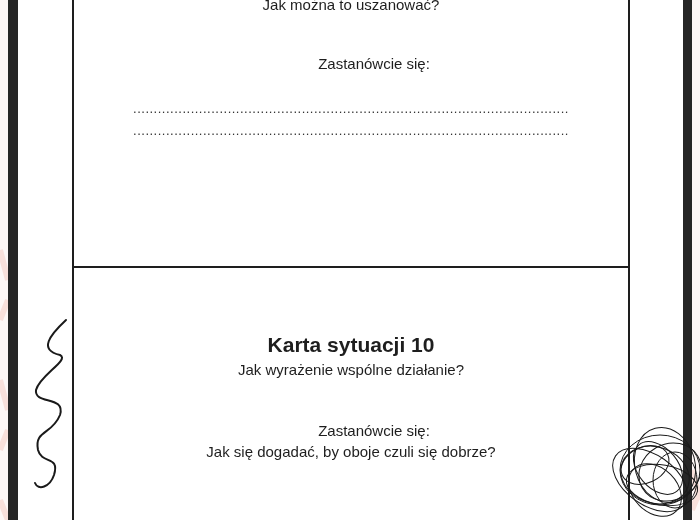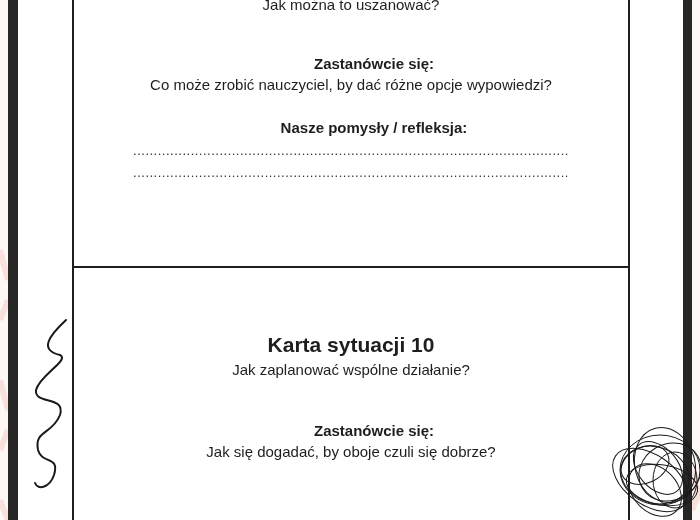--- a/index.html
+++ b/index.html
@@ -6,21 +6,21 @@
   body { width:700px; height:520px; overflow:hidden; position:relative; background:#fdf7f6; font-family:"Liberation Sans", "DejaVu Sans", sans-serif; color:#1e1e1e; }
   .bg-deco { position:absolute; left:0; top:0; width:700px; height:520px; }
   .left-bar { position:absolute; left:8px; top:0; width:10px; height:520px; background:#262626; }
   .right-bar { position:absolute; left:683px; top:0; width:9px; height:520px; background:#262626; }
   .page { position:absolute; left:18px; top:0; width:665px; height:520px; background:#ffffff; }
   .inner-left { position:absolute; left:72px; top:0; width:2px; height:520px; background:#1e1e1e; }
   .inner-right { position:absolute; left:628px; top:0; width:2px; height:520px; background:#1e1e1e; }
   .divider { position:absolute; left:72px; top:266px; width:558px; height:2px; background:#1e1e1e; }
   .card { position:absolute; left:74px; width:554px; text-align:center; }
   .line { font-size:15px; line-height:21px; white-space:nowrap; }
-  .bold { font-weight:bold;padding-left:46px; }
+  .bold { font-weight:normal;padding-left:46px; }
   .title { font-size:21px; font-weight:bold; line-height:28px;text-align:center; }
   .dots { font-size:13px; letter-spacing:0.5px; line-height:22px; color:#333; }
   .scribble { position:absolute; left:600px; top:410px; }
   .squiggle { position:absolute; left:30px; top:315px; }
 </style>
 </head>
 <body>
 
 <svg class="bg-deco" width="700" height="520">
   <g stroke="#f6d9d4" stroke-width="6" fill="none" opacity="0.8">
@@ -37,30 +37,28 @@
 <div class="divider"></div>
 
 <svg class="squiggle" width="40" height="180" viewBox="0 0 40 180">
   <path d="M36 5 C20 20, 8 35, 30 40 C40 45, 10 60, 6 75 C4 90, 36 80, 30 100 C22 120, 4 115, 8 135 C12 150, 30 140, 24 160 C20 172, 8 176, 5 168" stroke="#1a1a1a" stroke-width="2" fill="none" stroke-linecap="round"></path>
 </svg>
 
 <div class="card" style="top:-6px;">
   <div class="line">Jak można to uszanować?</div>
   <div style="height:38px;"></div>
   <div class="line bold">Zastanówcie się:</div>
-  <div class="line">Co może zrobić nauczyciel, by dać różne opcje wypowiedzi?</div>
   <div style="height:22px;"></div>
-  <div class="line bold">Nasze pomysły / refleksja:</div>
   <div class="dots" style="margin-top:2px;">..........................................................................................................</div>
   <div class="dots">..........................................................................................................</div>
 </div>
 
 <div class="card" style="top:331px;">
   <div class="title">Karta sytuacji 10</div>
-  <div class="line">Jak zaplanować wspólne działanie?</div>
+  <div class="line">Jak wyrażenie wspólne działanie?</div>
   <div style="height:40px;"></div>
   <div class="line bold">Zastanówcie się:</div>
   <div class="line">Jak się dogadać, by oboje czuli się dobrze?</div>
 </div>
 
 <svg class="scribble" width="100" height="110" viewBox="0 0 100 110">
   <g stroke="#1a1a1a" stroke-width="1" fill="none">
     <ellipse cx="60" cy="60" rx="40" ry="35"></ellipse>
     <ellipse cx="55" cy="65" rx="35" ry="28" transform="rotate(20 55 65)"></ellipse>
     <ellipse cx="65" cy="55" rx="30" ry="38" transform="rotate(-15 65 55)"></ellipse>

